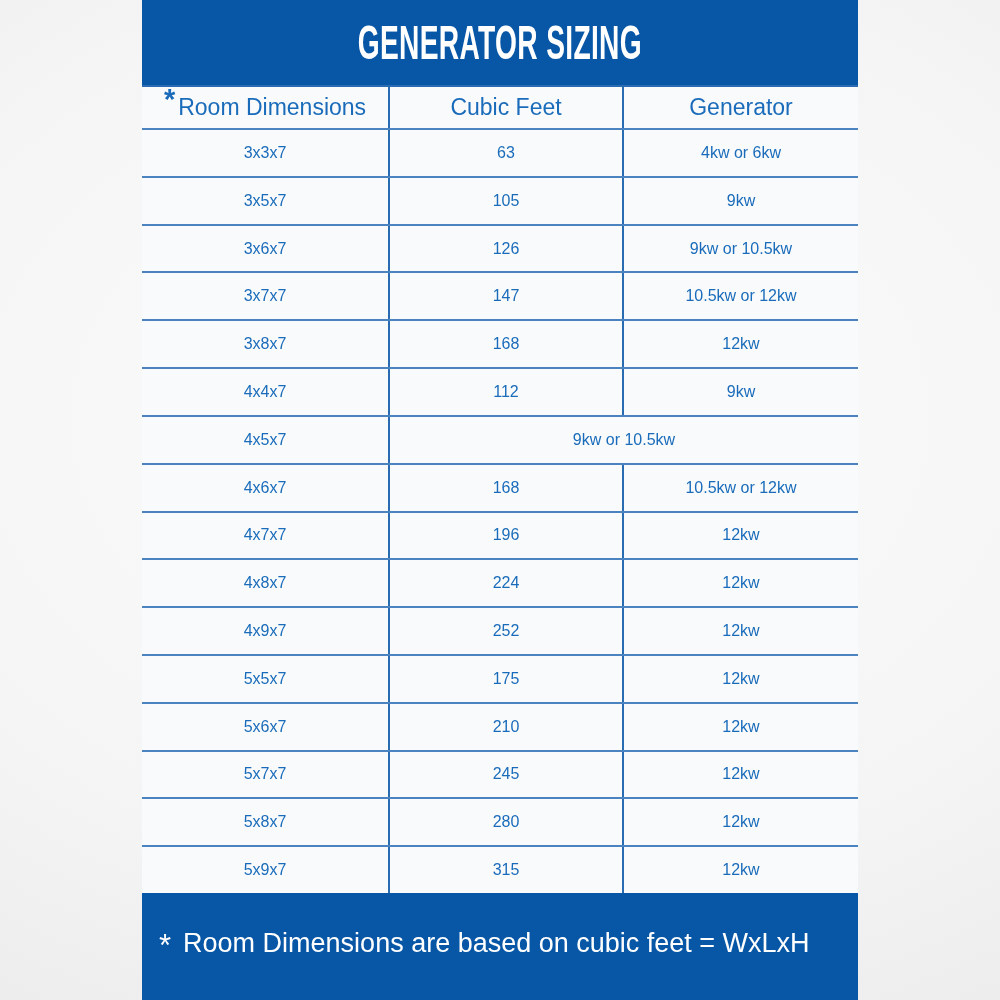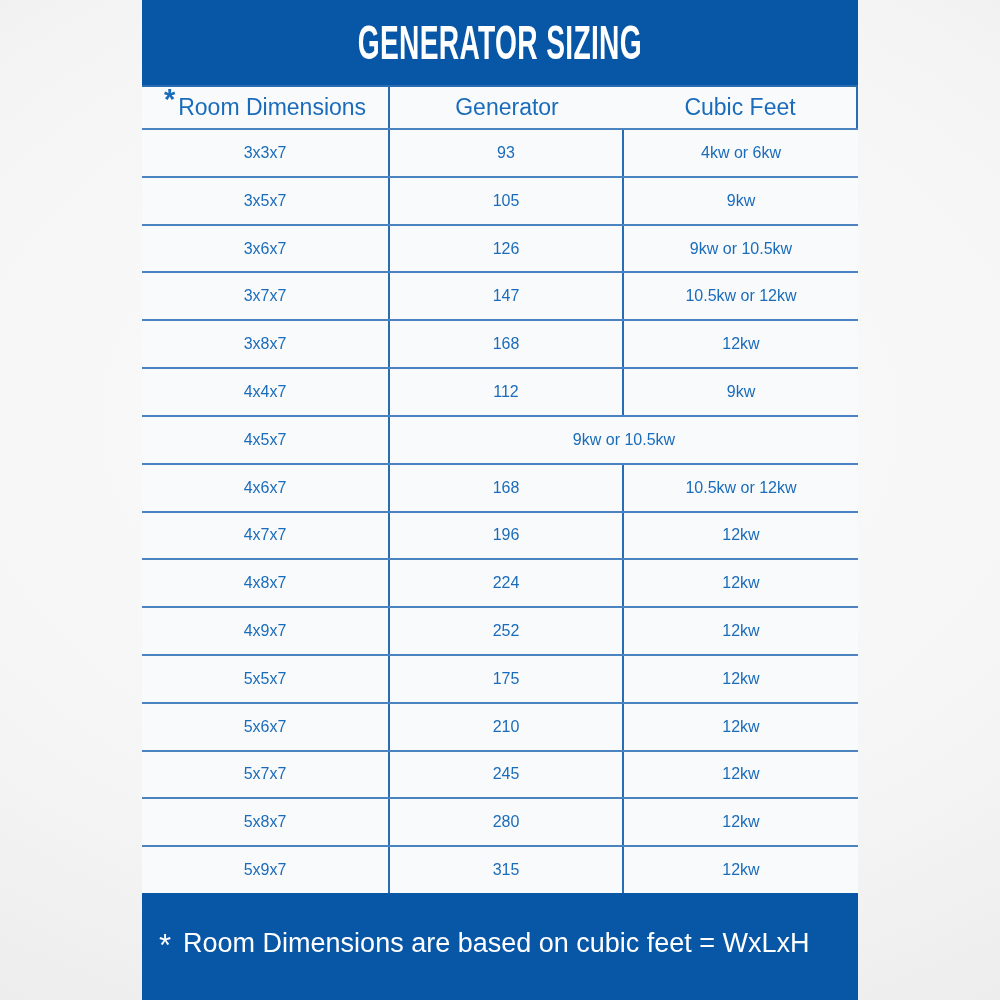--- a/index.html
+++ b/index.html
@@ -96,31 +96,31 @@
     <div class="title-band">
       <span class="title">GENERATOR SIZING</span>
     </div>
 
     <div class="table">
       <div class="trow thead">
         <div class="tcell col0">
           <span class="asterisk">*</span>
           <span>Room Dimensions</span>
         </div>
+        <div class="tcell col1">
+          <span>Cubic Feet</span>
+        </div>
         <div class="tcell col2">
           <span>Generator</span>
         </div>
-        <div class="tcell col1">
-          <span>Cubic Feet</span>
-        </div>
       </div>
 
     <div class="trow">
           <div class="tcell col0">3x3x7</div>
-          <div class="tcell col1">93</div>
+          <div class="tcell col1">63</div>
           <div class="tcell col2">4kw or 6kw</div>
         </div>
         <div class="trow">
           <div class="tcell col0">3x5x7</div>
           <div class="tcell col1">105</div>
           <div class="tcell col2">9kw</div>
         </div>
         <div class="trow">
           <div class="tcell col0">3x6x7</div>
           <div class="tcell col1">126</div>

